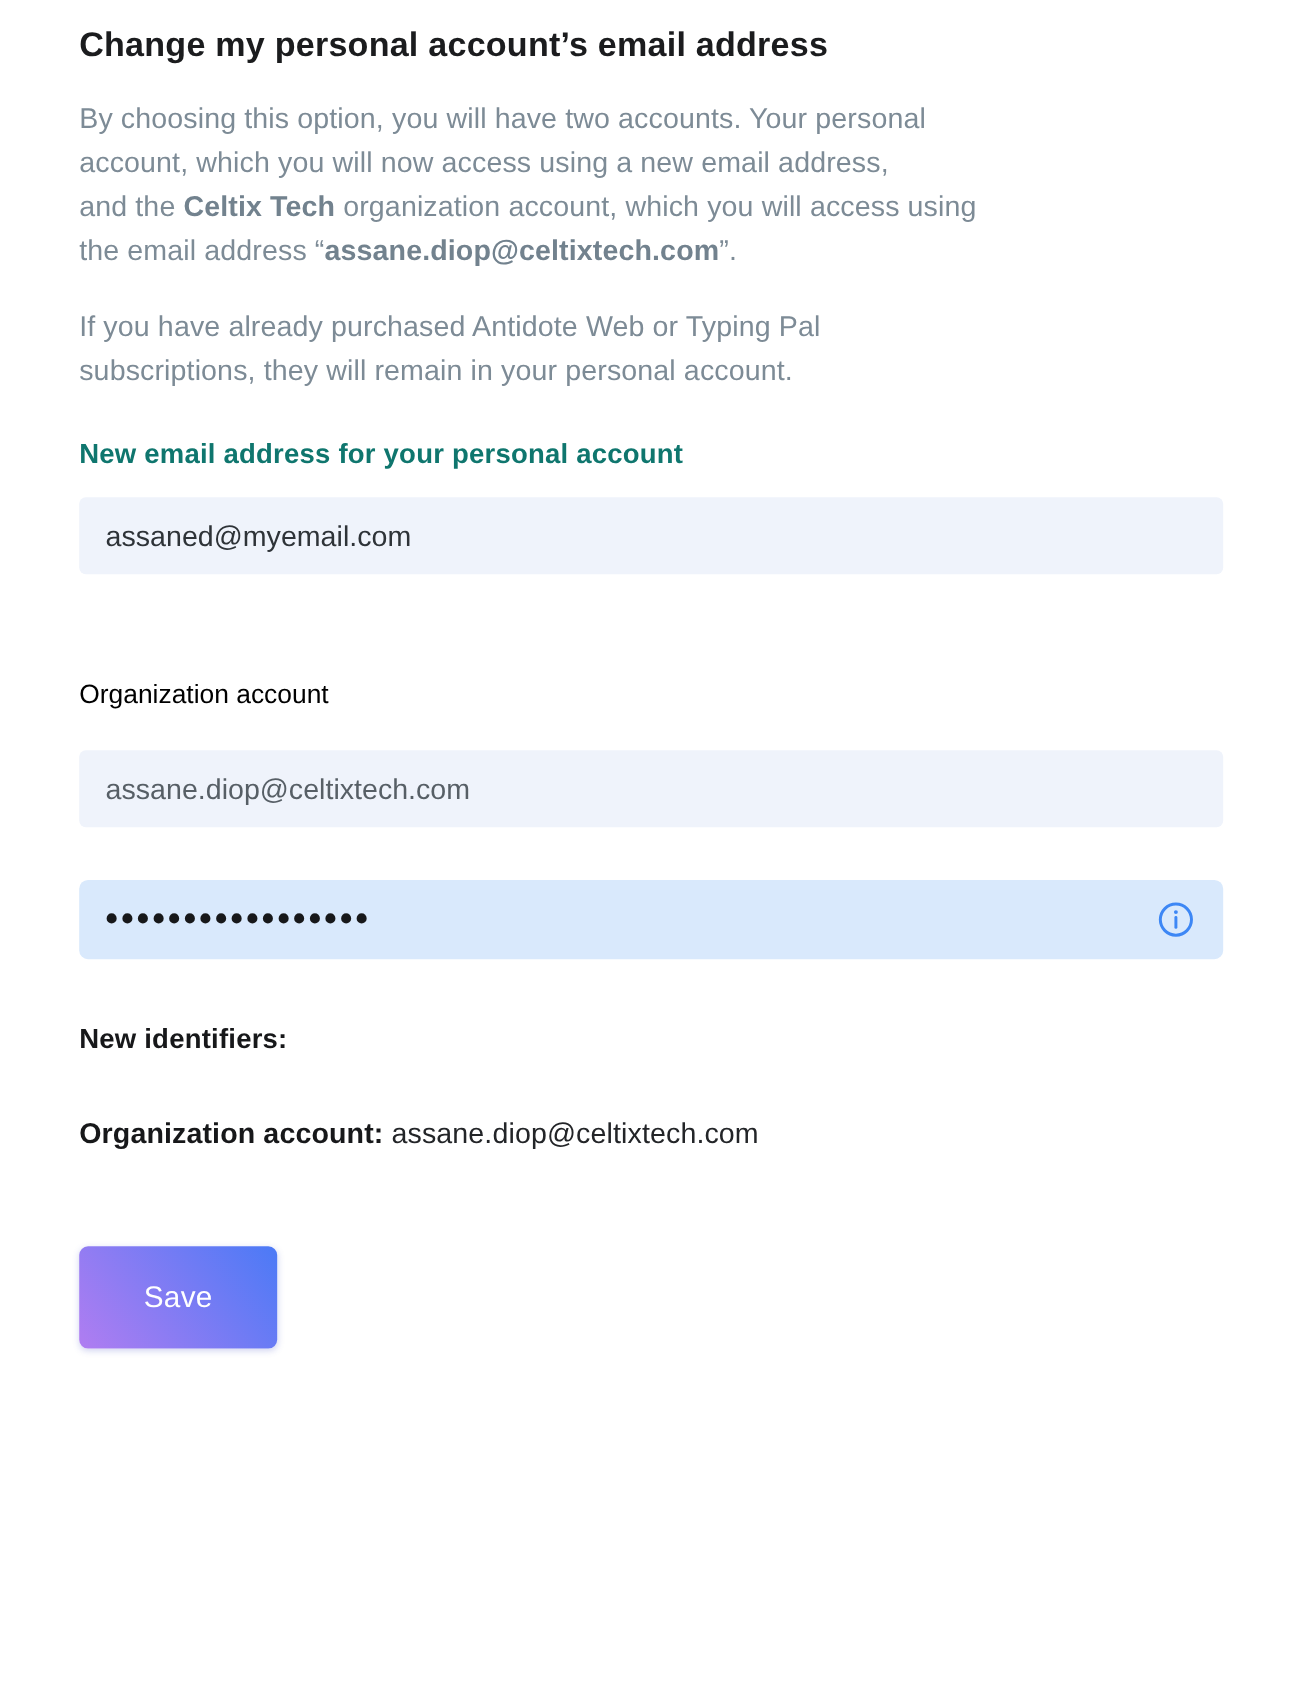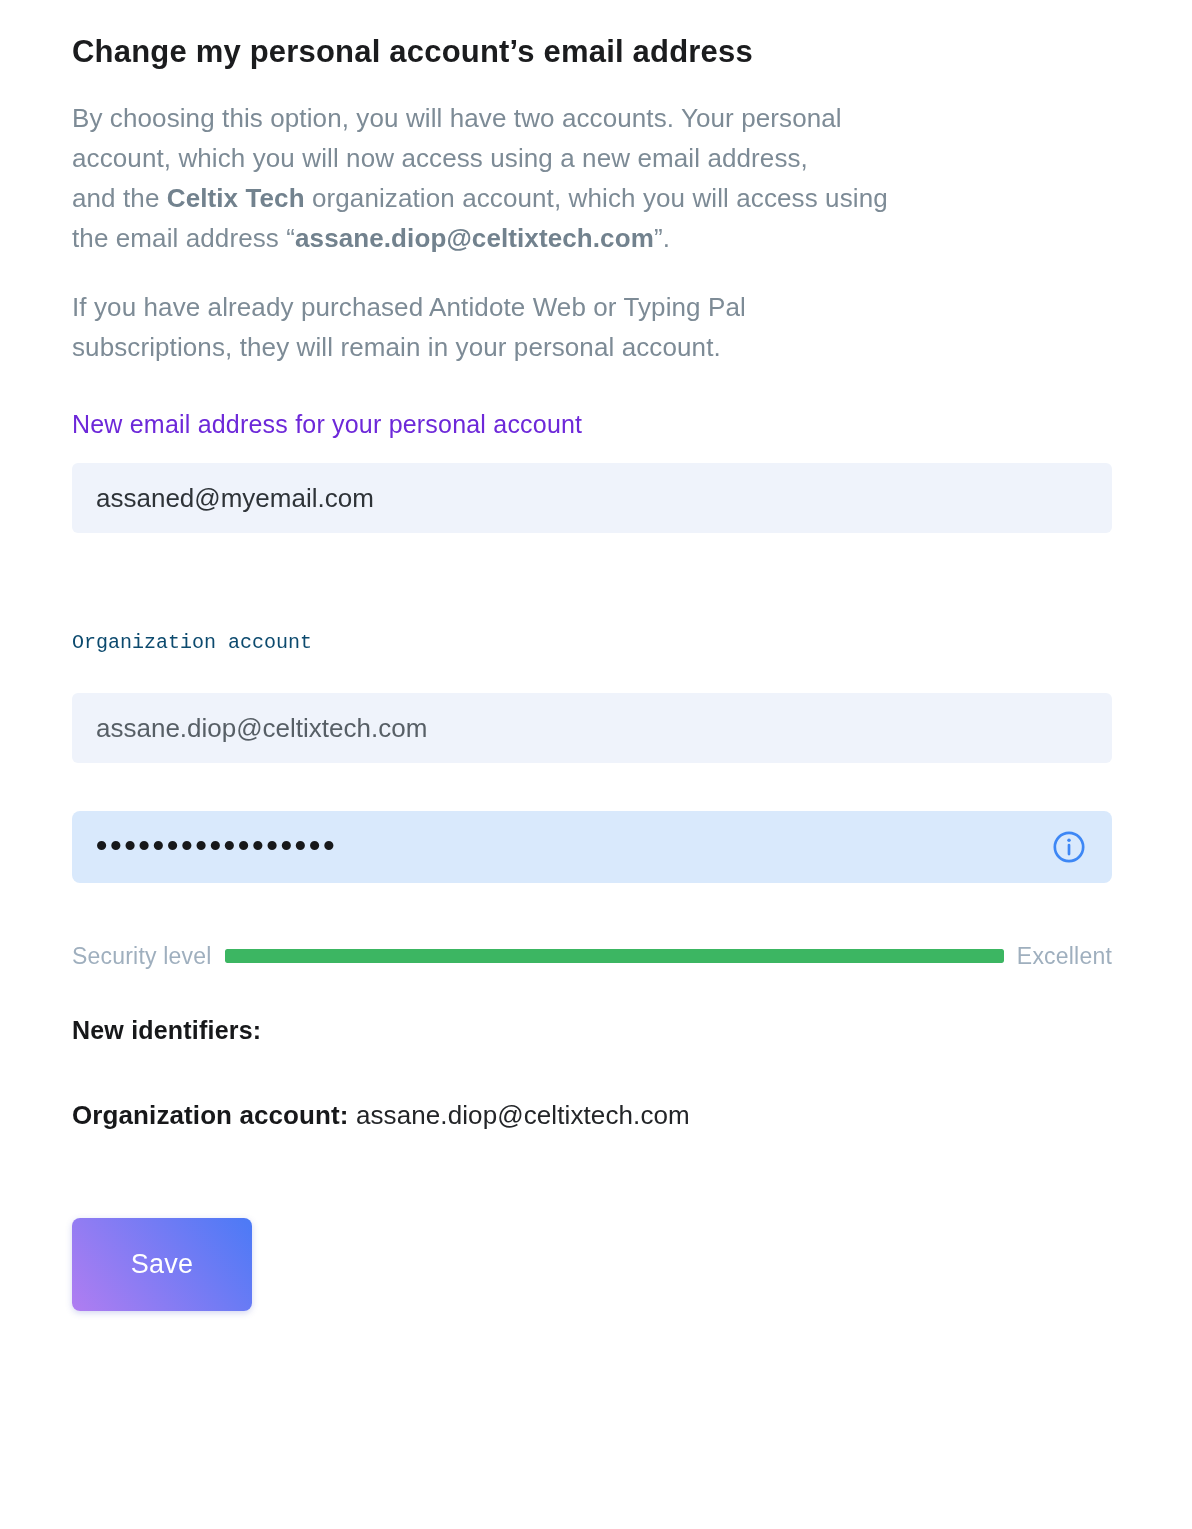--- a/index.html
+++ b/index.html
@@ -5,21 +5,21 @@
   * { margin: 0; padding: 0; box-sizing: border-box; }
   html, body { background: #ffffff; }
   body {
     width: 1192px;
     height: 1529px;
     font-family: "Liberation Sans", "DejaVu Sans", sans-serif;
     color: #1d1d1f;
     overflow: hidden;
   }
   .container {
-    padding: 32px 80px 50px 72px;
+    padding: 21px 80px 50px 72px;
     width: 100%;
     height: 100%;
   }
   h1.page-title {
     font-size: 31px;
     font-weight: 700;
     color: #1b1c1e;
     line-height: 40px;
     margin-bottom: 26px;
     letter-spacing: 0.2px;
@@ -29,22 +29,22 @@
     line-height: 40px;
     color: #7d8b96;
     white-space: pre-wrap;
     margin-bottom: 29px;
     letter-spacing: 0.1px;
   }
   p.intro b { font-weight: 700; color: #72828e; }
   p.intro.note { margin-bottom: 42px; }
   .field-label {
     font-size: 25px;
-    font-weight: 400;
-    color: #6d28d9;
+    font-weight: 700;
+    color: #0f766e;
     line-height: 30px;
     margin-bottom: 24px;
     letter-spacing: 0.2px;
   }
   input.text-field {
     display: block;
     width: 1040px;
     height: 70px;
     background: #eff3fb;
     border: none;
@@ -52,26 +52,25 @@
     border-radius: 6px;
     padding: 0 24px;
     font-family: "Liberation Sans", "DejaVu Sans", sans-serif;
     font-size: 26px;
     color: #2e3338;
   }
   input.text-field.muted { color: #575f66; }
   #personal-email { margin-bottom: 90px; }
   #org-email { margin-bottom: 48px; }
   h2.section-title {
-    font-size: 20px;
+    font-size: 24px;
     font-weight: 400;
-    color: #0c4a6e;
+    color: #000000;
     line-height: 40px;
     margin-bottom: 30px;
-    font-family: Liberation Mono, monospace;
   }
   .password-wrap {
     position: relative;
     width: 1040px;
     height: 72px;
     background: #d9e9fc;
     border-radius: 8px;
     display: flex;
     align-items: center;
     padding: 0 24px;
@@ -177,27 +176,20 @@
     <span class="password-dots">•••••••••••••••••</span>
     <span class="info-icon">
       <svg width="34" height="34" viewBox="0 0 24 24" aria-hidden="true">
         <circle cx="12" cy="12" r="10" fill="none" stroke="#3d87f5" stroke-width="1.9"></circle>
         <line x1="12" y1="10.6" x2="12" y2="17" stroke="#3d87f5" stroke-width="1.9" stroke-linecap="round"></line>
         <circle cx="12" cy="7.2" r="1.25" fill="#3d87f5"></circle>
       </svg>
     </span>
   </div>
 
-  <div class="security-row">
-    <span class="security-text">Security level</span>
-    <div class="security-bar">
-      <div class="security-fill" style="width: 100%; background: rgb(60, 182, 98);"></div>
-    </div>
-    <span class="security-text">Excellent</span>
-  </div>
 
   <p class="identifiers-heading">New identifiers:</p>
 
 
   <p class="identifier-line"><b>Organization account:</b> <span>assane.diop@celtixtech.com</span></p>
 
   <div class="btn-row">
     <button class="save-btn">Save</button>
   </div>
 

